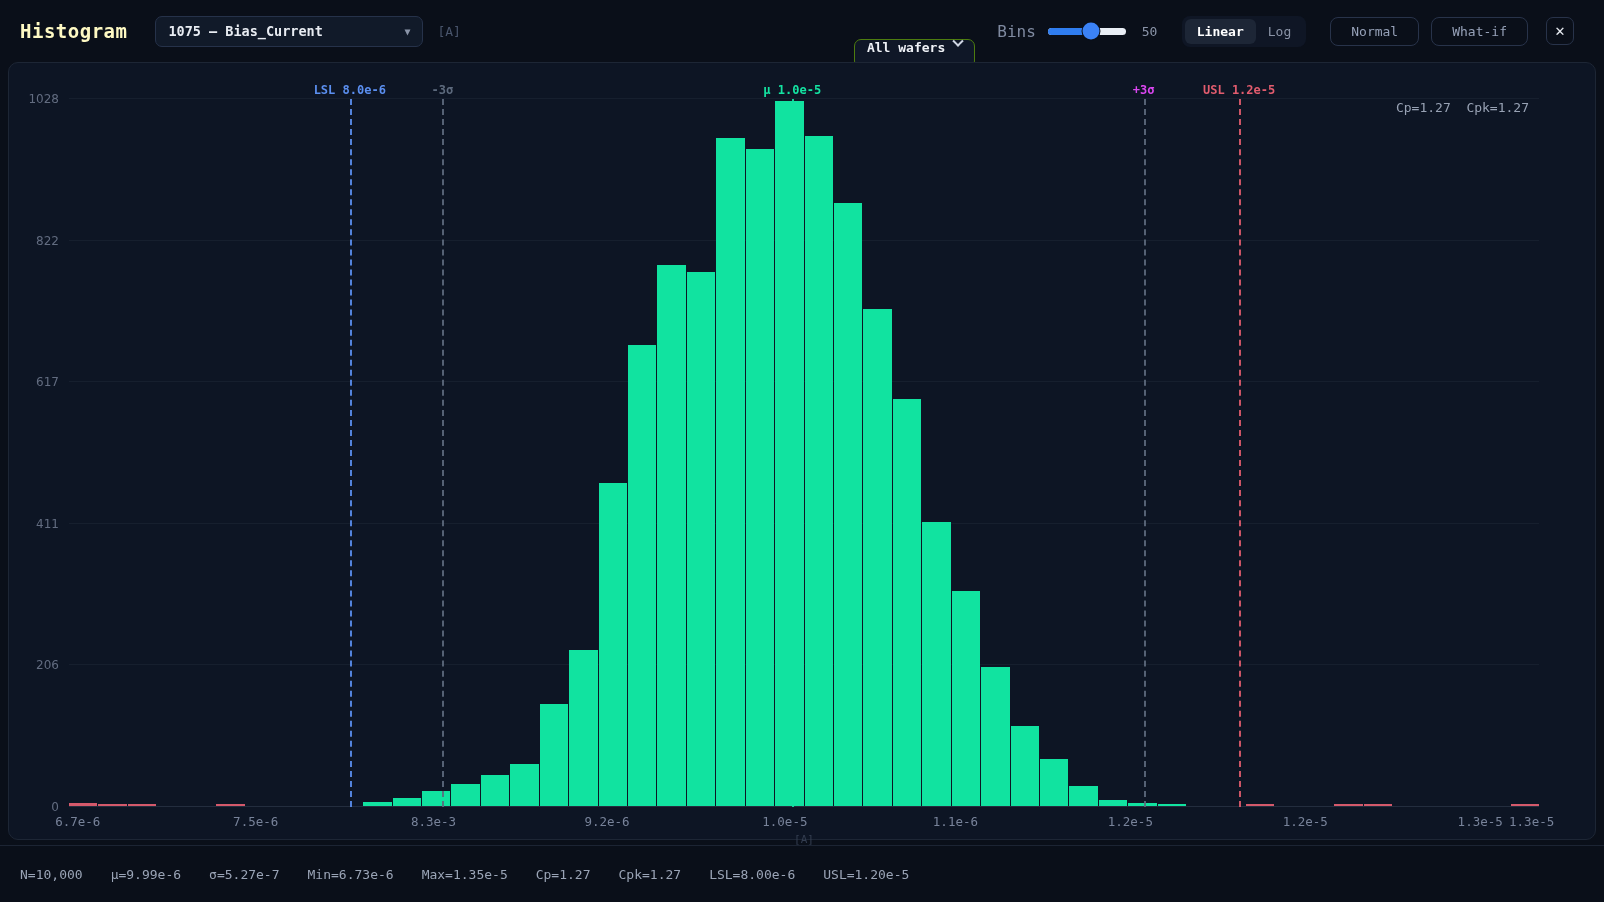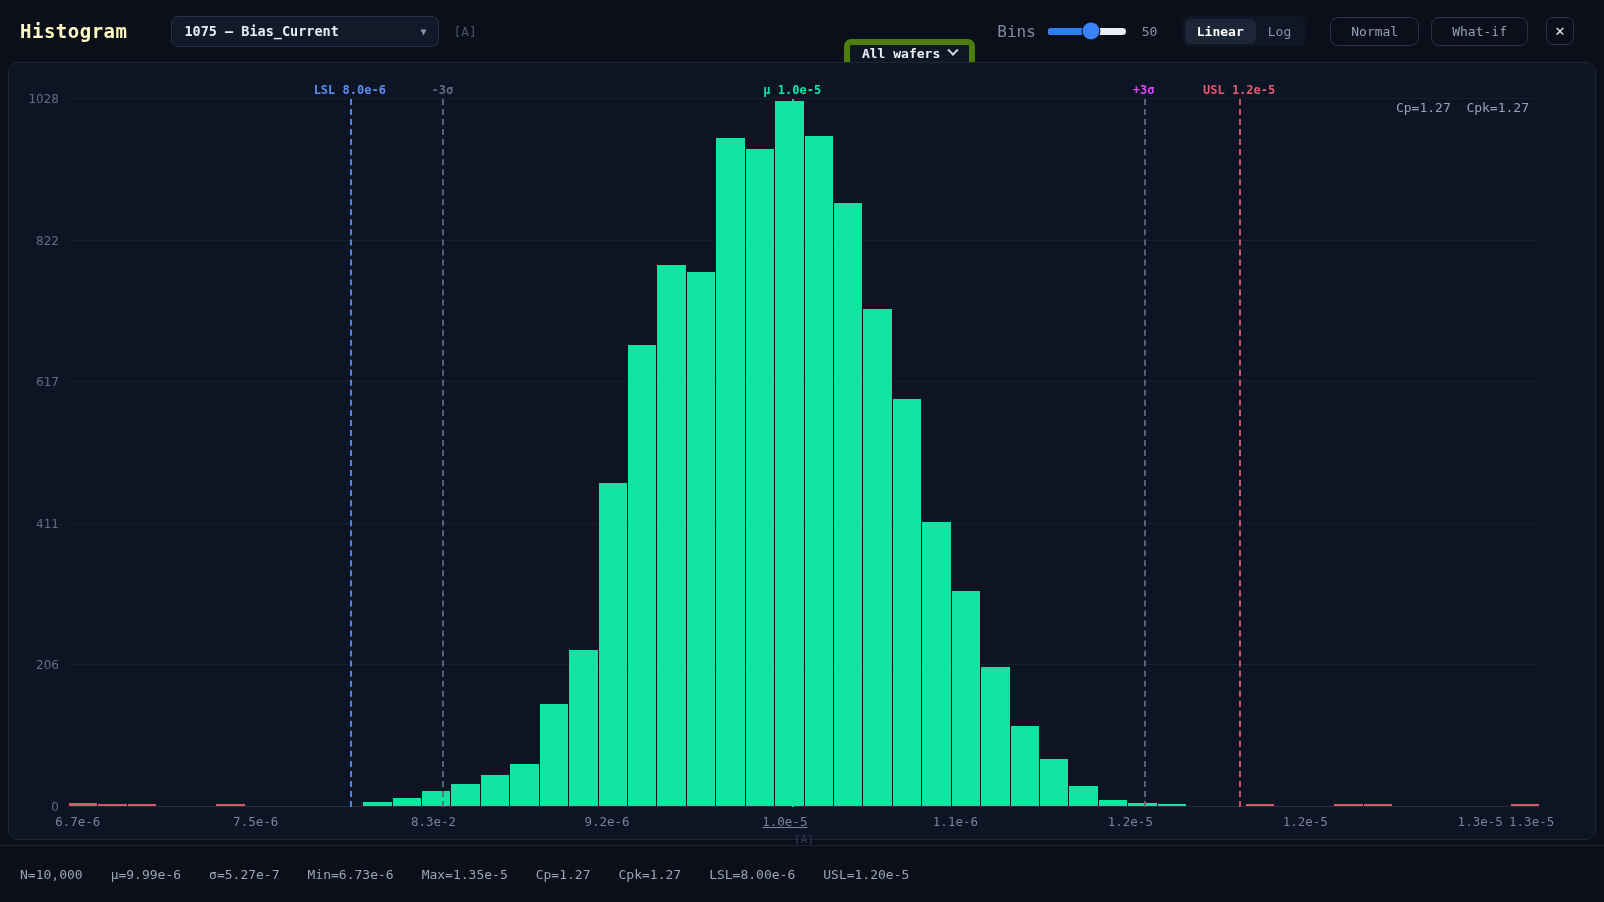--- a/index.html
+++ b/index.html
@@ -3,29 +3,29 @@
 <meta charset="utf-8">
 <style>
   * { box-sizing: border-box; margin: 0; padding: 0; }
   html,body { width:1604px; height:902px; background:#0a0f19; overflow:hidden; }
   body { font-family:"DejaVu Sans Mono", monospace; color:#e8ecf2; position:relative; }
 
   
   .topbar { position:absolute; left:0; top:0; width:100%; height:62px;
             display:flex; align-items:center; padding:0 30px 0 20px; }
   .app-title { font-size:19px; font-weight:bold; color:#fef9c3; letter-spacing:.5px; }
-  .param-dd { margin-left:44px; width:268px; height:31px; background:#111a29;
+  .param-dd { margin-left:28px; width:268px; height:31px; background:#111a29;
               border:1px solid #26324a; border-radius:7px; display:flex; align-items:center;
               padding:0 12px; cursor:pointer;gap:36px; }
   .param-dd .val { font-size:13.5px; font-weight:bold; color:#e8ecf2; flex:1; }
   .param-dd .arrow { font-size:10px; color:#8a94a8; }
   .unit-tag { margin-left:14px; font-size:13px; color:#49556c; }
   .spacer { flex:1; }
-  .wafer-dd { height:29px; border:6px solid #4d7c0f; border-radius:7px; background:#0f1727;
-              display:flex; align-items:center; gap:9px; padding:0 12px; cursor:pointer;margin-top:44px; }
+  .wafer-dd { height:29px; border:1px solid #4d7c0f; border-radius:7px; background:#0f1727;
+              display:flex; align-items:flex-start; gap:9px; padding:0 12px; cursor:pointer;margin-top:44px; }
   .wafer-dd .val { font-size:13px; font-weight:bold; color:#eef1f6; }
   .chev { width:8px; height:8px; border-right:2px solid #cfd6e4; border-bottom:2px solid #cfd6e4;
           transform:rotate(45deg) translate(-2px,-2px); }
   .bins-label { margin-left:22px; font-size:16px; color:#7f8aa0; }
   .slider { margin-left:12px; width:78px; height:7px; border-radius:4px; background:#e9eef5;
             position:relative; cursor:pointer; }
   .slider .fill { position:absolute; left:0; top:0; bottom:0; border-radius:4px; background:#2f7df0; }
   .slider .thumb { position:absolute; top:50%; width:17px; height:17px; border-radius:50%;
                    background:#3b82f6; transform:translate(-50%,-50%); box-shadow:0 0 0 1px #0a0f19; }
   .bins-value { margin-left:16px; font-size:13px; color:#8a94a8; width:22px; }
@@ -167,23 +167,23 @@
       <div class="gridline" style="bottom: 39.9805%;"></div>
       <div class="ylab" style="bottom: 39.9805%; transform: translateY(50%);">411</div>
       <div class="gridline" style="bottom: 60.0195%;"></div>
       <div class="ylab" style="bottom: 60.0195%; transform: translateY(50%);">617</div>
       <div class="gridline" style="bottom: 79.9611%;"></div>
       <div class="ylab" style="bottom: 79.9611%; transform: translateY(50%);">822</div>
       <div class="gridline" style="bottom: 100%;"></div>
       <div class="ylab" style="bottom: 100%; transform: translateY(50%);">1028</div>
       <div class="xlab" style="left: 0.6%;">6.7e-6</div>
       <div class="xlab" style="left: 12.7%;">7.5e-6</div>
-      <div class="xlab" style="left: 24.8%;">8.3e-2</div>
+      <div class="xlab" style="left: 24.8%;">8.3e-3</div>
       <div class="xlab" style="left: 36.6%;">9.2e-6</div>
-      <div class="xlab" style="left: 48.7%; text-decoration: underline;">1.0e-5</div>
+      <div class="xlab" style="left: 48.7%;">1.0e-5</div>
       <div class="xlab" style="left: 60.3%;">1.1e-6</div>
       <div class="xlab" style="left: 72.2%;">1.2e-5</div>
       <div class="xlab" style="left: 84.1%;">1.2e-5</div>
       <div class="xlab" style="left: 96%;">1.3e-5</div>
       <div class="xlab" style="left: 99.5%;">1.3e-5</div>
       <div class="vline front" style="left: 19.1%; border-color: rgb(91, 143, 240);"></div>
       <div class="vlabel" style="left: 19.1%; color: rgb(91, 143, 240);">LSL 8.0e-6</div>
       <div class="vline front" style="left: 25.4%; border-color: rgb(93, 106, 125);"></div>
       <div class="vlabel" style="left: 25.4%; color: rgb(93, 106, 125);">-3σ</div>
       <div class="vline back" style="left: 49.2%; border-color: rgb(20, 227, 162);"></div>

